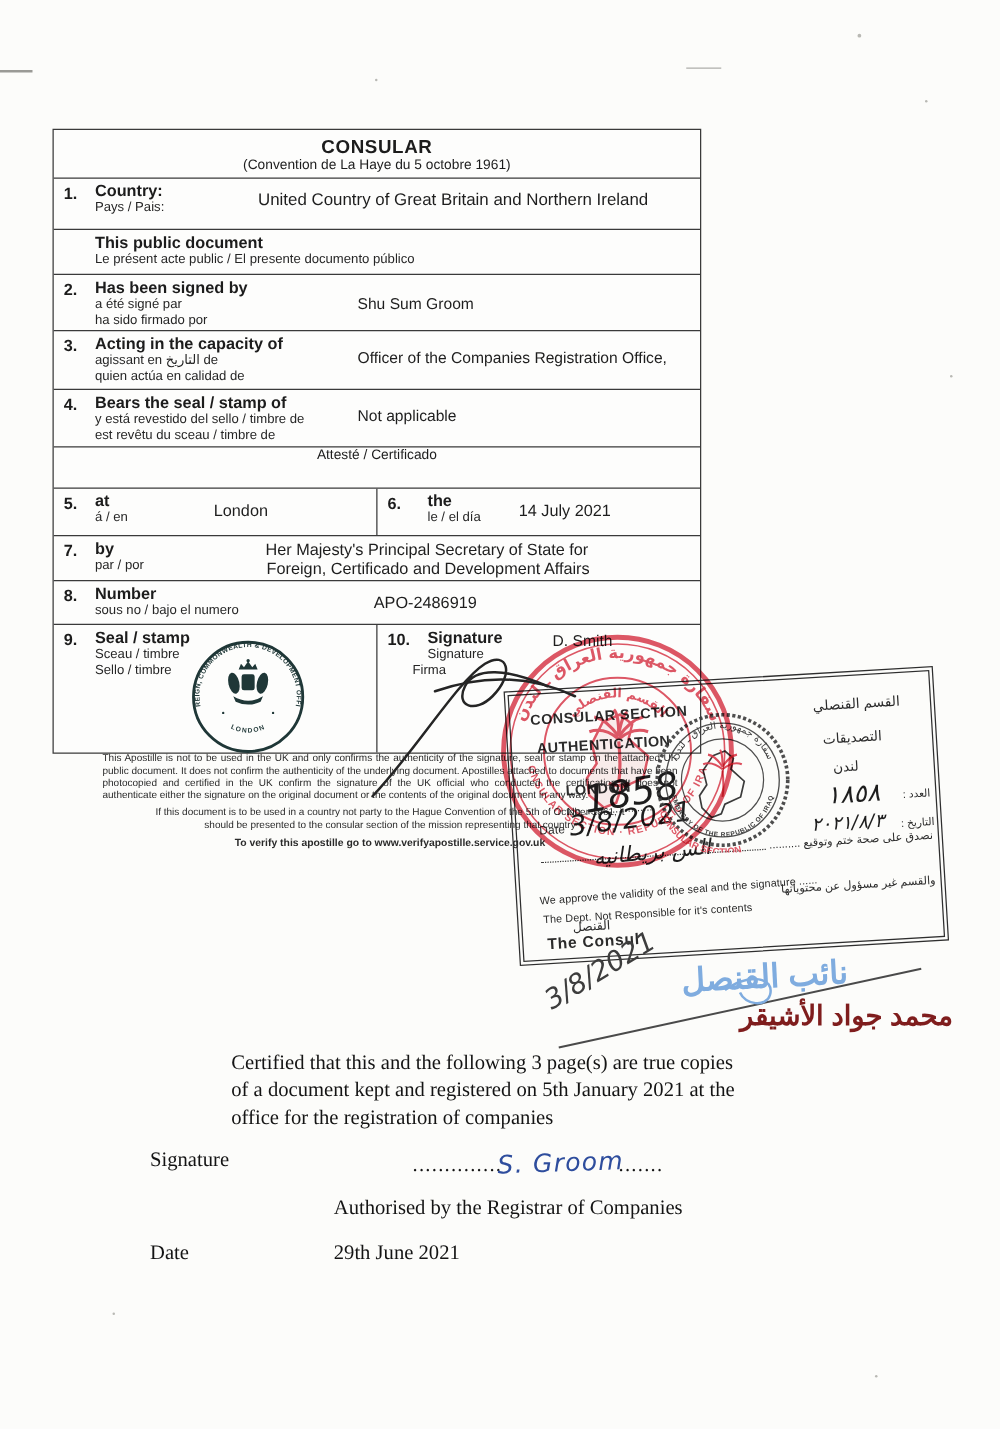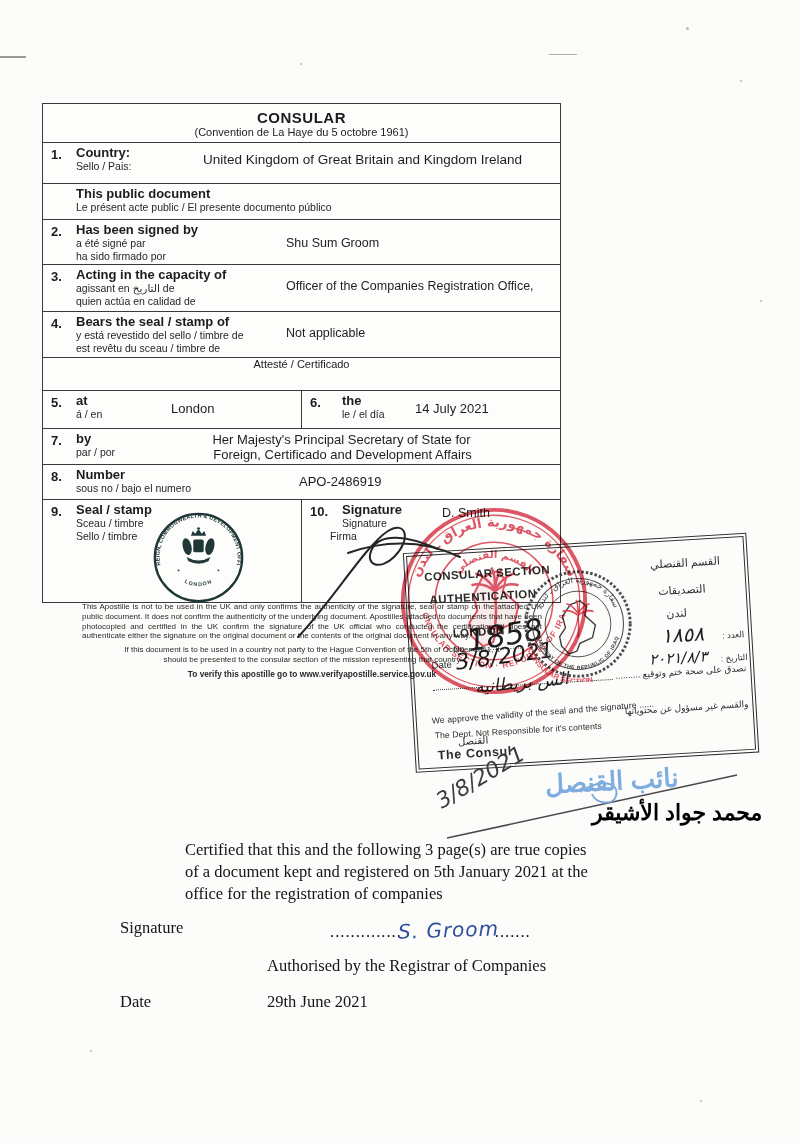--- a/index.html
+++ b/index.html
@@ -57,22 +57,22 @@
 <div class="apostille">
 
   <div class="row ctr" style="height:38px;">
     <div class="title">CONSULAR</div>
     <div class="subtitle">(Convention de La Haye du 5 octobre 1961)</div>
   </div>
 
   <div class="row" style="height:41px;">
     <span class="num">1.</span>
     <div class="lbl">Country:</div>
-    <div class="sub">Sello / Pais:</div>
-    <div class="val ctr" style="left:130px;right:8px;top:9px;font-size:13.5px;">United Kingdom of Great Britain and Kingdom Ireland</div>
+    <div class="sub">Pays / Pais:</div>
+    <div class="val ctr" style="left:130px;right:8px;top:9px;font-size:13.5px;">United Country of Great Britain and Northern Ireland</div>
   </div>
 
   <div class="row" style="height:36px;">
     <div class="lbl">This public document</div>
     <div class="sub">Le présent acte public / El presente documento público</div>
   </div>
 
   <div class="row" style="height:45px;">
     <span class="num">2.</span>
     <div class="lbl">Has been signed by</div>
@@ -291,21 +291,21 @@
     <path d="M 60,48 C 100,34 138,36 172,52"></path>
   </g>
 </svg>
 
 <svg class="abs" style="left:415px;top:750px;" width="330" height="100" viewBox="0 0 330 100">
   <line x1="32" y1="88" x2="322" y2="25" stroke="#4a4a4a" stroke-width="1.6"></line>
   <path d="M 165,42 c 20,-14 40,-10 36,4 c -3,10 -20,8 -24,-2" fill="none" stroke="#7facdf" stroke-width="2"></path>
 </svg>
 <div class="abs script" style="left:438px;top:790px;font-size:22px;color:#3d3d3d;transform:rotate(-31deg);transform-origin:left center;">3/8/2021</div>
 <div class="abs arblue" style="left:545px;top:766px;font-size:26px;transform:rotate(-3deg);">نائب القنصل</div>
-<div class="abs arblue" style="left:592px;top:800px;font-size:22px;color:#000000;">محمد جواد الأشيقر</div>
+<div class="abs arblue" style="left:592px;top:800px;font-size:22px;color:#7f1d1d;">محمد جواد الأشيقر</div>
 
 <div class="abs serif" style="left:185px;top:840px;">Certified that this and the following 3 page(s) are true copies</div>
 <div class="abs serif" style="left:185px;top:862px;">of a document kept and registered on 5th January 2021 at the</div>
 <div class="abs serif" style="left:185px;top:884px;">office for the registration of companies</div>
 
 <div class="abs serif" style="left:120px;top:918px;">Signature</div>
 <div class="abs serif" style="left:330px;top:918px;letter-spacing:1px;">
   <span>..............</span><span class="bluescript" style="font-size:20px;display:inline-block;transform:rotate(-2deg);margin:0 -4px;">S. Groom</span><span>.......</span>
 </div>
 

